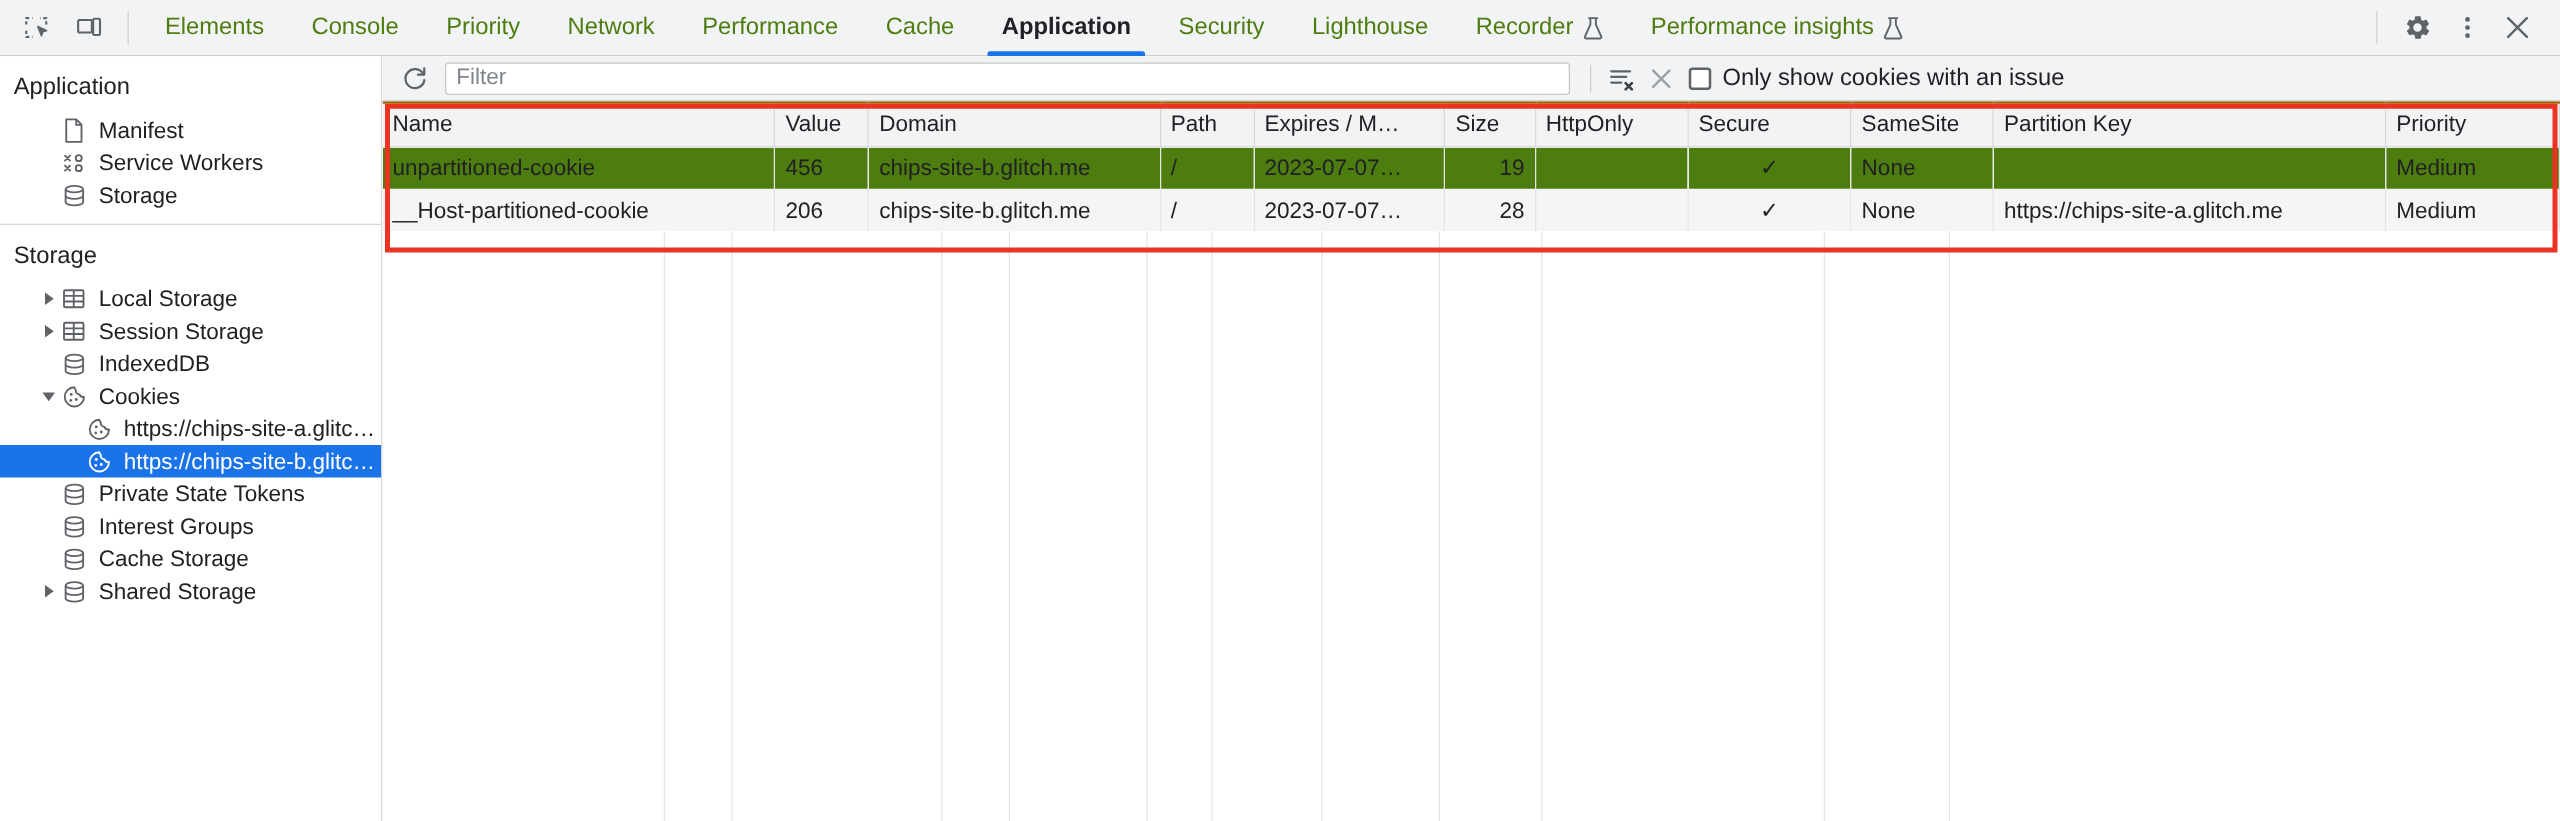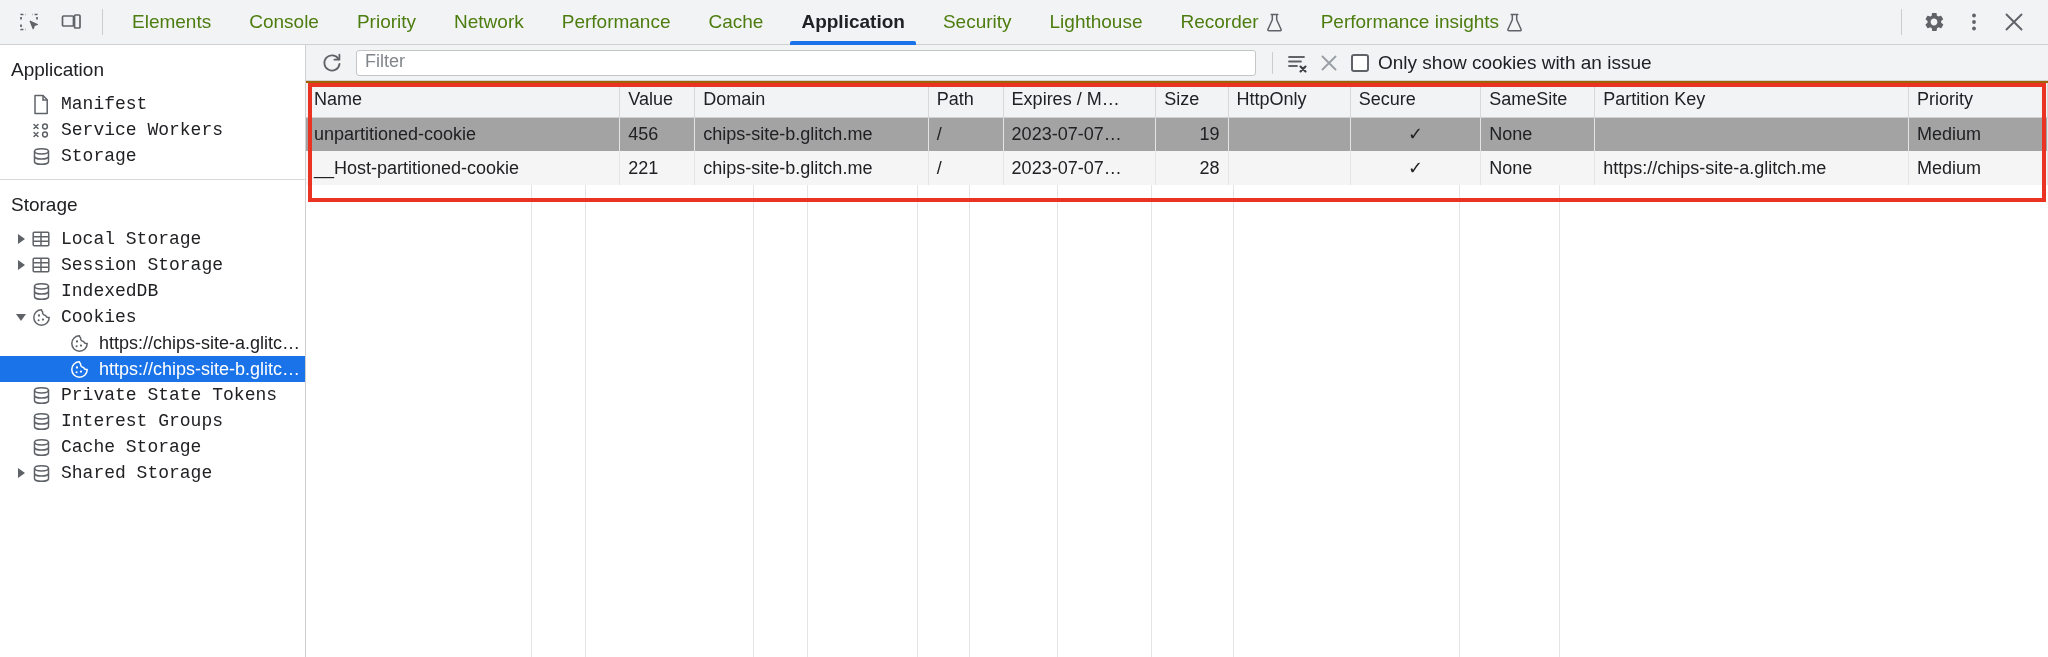--- a/index.html
+++ b/index.html
@@ -108,21 +108,21 @@
   }
   .side-item {
     display: flex;
     align-items: center;
     height: 26px;
     padding-left: 11px;
     font-size: 18px;
     color: #202124;
     white-space: nowrap;
   }
-  .side-item.indent2 { padding-left: 13px; font-family: Liberation Mono, monospace; }
+  .side-item.indent2 { padding-left: 31px; }
   .side-item.indent3 { padding-left: 51px; }
   .side-item.selected {
     background: #1a73e8;
     color: #ffffff;
   }
   .twisty {
     width: 16px; flex: 0 0 16px;
     display: flex; align-items: center; justify-content: center;
   }
   .twisty.empty { visibility: hidden; }
@@ -252,21 +252,21 @@
   }
   table.cookies td {
     height: 34px;
     padding: 0 8px;
     border-right: 1px solid #e4e4e4;
     white-space: nowrap;
     overflow: hidden;
     text-overflow: ellipsis;
     vertical-align: middle;
   }
-  table.cookies tr.row-odd td { background: #a3a3a3; }
+  table.cookies tr.row-odd td { background: #4d7c0f; }
   table.cookies tr.row-even td { background: #f5f5f5; }
   td.num { text-align: right; }
   td.ctr { text-align: center; }
   td.name-cell { padding-left: 28px; }
 
   .filler {
     display: flex;
     height: 100%;
     width: 100%;
     position: absolute;
@@ -646,21 +646,21 @@
             <td>2023-07-07…</td>
             <td class="num">19</td>
             <td class="ctr"></td>
             <td class="ctr">✓</td>
             <td>None</td>
             <td></td>
             <td>Medium</td>
           </tr>
           <tr class="row-even">
             <td class="name-cell">__Host-partitioned-cookie</td>
-            <td>221</td>
+            <td>206</td>
             <td>chips-site-b.glitch.me</td>
             <td>/</td>
             <td>2023-07-07…</td>
             <td class="num">28</td>
             <td class="ctr"></td>
             <td class="ctr">✓</td>
             <td>None</td>
             <td>https://chips-site-a.glitch.me</td>
             <td>Medium</td>
           </tr>

